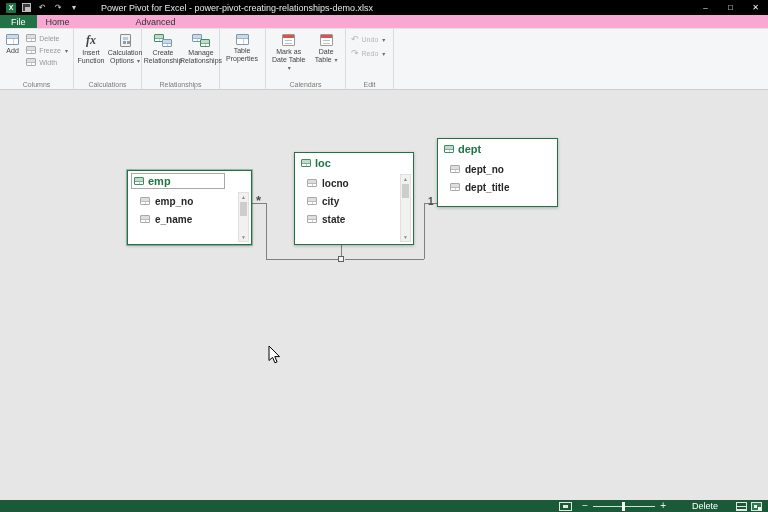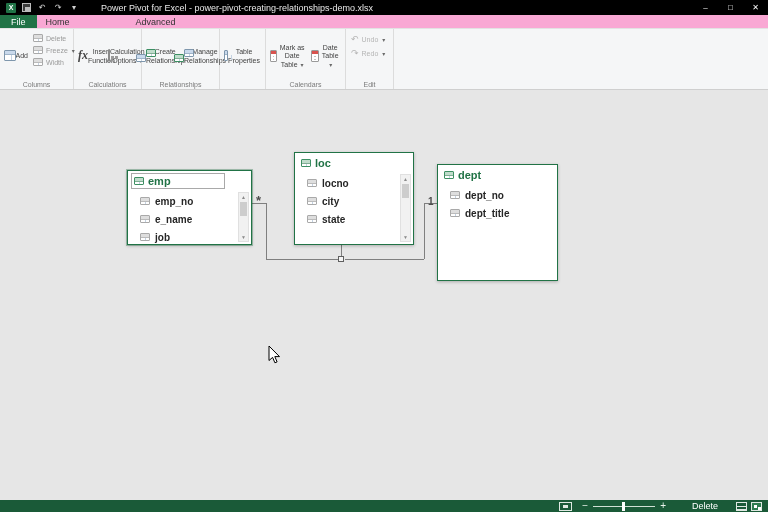--- a/index.html
+++ b/index.html
@@ -21,21 +21,21 @@
   .tabrow { height:14px; background:#f9a8d4; display:flex; align-items:stretch; border-bottom:1px solid #e3e3e3; flex:0 0 auto; }
   .rtab { padding:0 9px; font-size:9px; color:#333; display:flex; align-items:center; }
   .rtab.file { background:#217346; color:#fff; padding:0 11px; }
   .rtab.active { background:#fff; border:1px solid #d4d4d4; border-bottom:none; color:#217346;margin-top:48px; }
 
   
   .ribbon { height:61px; background:#f5f6f7; border-bottom:1px solid #cfcfcf; display:flex; align-items:stretch; flex:0 0 auto; }
   .rgroup { position:relative; border-right:1px solid #dcdcdc; padding:2px 3px 11px 3px; display:flex; align-items:flex-start; gap:2px; }
   .rgroup-label { position:absolute; left:0; right:0; bottom:1px; text-align:center; font-size:7px; color:#7a7a7a; }
   .rbtn { cursor:default; border:1px solid transparent; border-radius:2px; }
-  .big { width:36px; min-height:47px; display:flex; flex-direction:row; align-items:center; padding-top:2px; text-align:center; }
+  .big { width:36px; min-height:47px; display:flex; flex-direction:column; align-items:center; padding-top:2px; text-align:center; }
   .big .lbl { font-size:7px; line-height:1.15; color:#3f3f3f; margin-top:2px; }
   .smallcol { display:flex; flex-direction:column; gap:2px; padding-top:2px; }
   .sbtn { display:flex; align-items:center; gap:3px; font-size:7px; color:#9a9a9a; padding:1px 2px; }
   .caret { font-size:6px; color:#6a6a6a; margin-left:1px; }
   .disabled .lbl, .disabled { color:#b5b5b5 !important; }
 
   
   .icon-grid { width:13px; height:11px; border:1px solid #7f97ad; border-radius:1px; background:#fff; position:relative; display:inline-block; }
   .icon-grid::before { content:""; position:absolute; left:0; right:0; top:0; height:3px; background:#c9d9ec; border-bottom:1px solid #9fb4c9; }
   .icon-grid::after { content:""; position:absolute; top:4px; bottom:0; left:6px; width:1px; background:#c4d2e2; }
@@ -240,24 +240,20 @@
       </div>
       <div class="dt-fields">
         <div class="dt-field">
           <span class="icon-grid mini gray"></span>
           <span>emp_no</span>
         </div>
         <div class="dt-field">
           <span class="icon-grid mini gray"></span>
           <span>e_name</span>
         </div>
-        <div class="dt-field">
-          <span class="icon-grid mini gray"></span>
-          <span>job</span>
-        </div>
       </div>
       <div class="dt-scroll">
         <span class="sc-arrow">▲</span>
         <span class="sc-track">
             <span class="sc-thumb"></span>
           </span>
         <span class="sc-arrow">▼</span>
       </div>
     </div>
 
@@ -282,21 +278,21 @@
       </div>
       <div class="dt-scroll">
         <span class="sc-arrow">▲</span>
         <span class="sc-track">
             <span class="sc-thumb"></span>
           </span>
         <span class="sc-arrow">▼</span>
       </div>
     </div>
 
-    <div class="dtable" style="left:437px;top:74px;width:121px;height:117px">
+    <div class="dtable" style="left:437px;top:48px;width:121px;height:69px">
       <div class="dt-header">
         <span class="icon-grid mini green"></span>
         <span class="dt-name">dept</span>
       </div>
       <div class="dt-fields">
         <div class="dt-field">
           <span class="icon-grid mini gray"></span>
           <span>dept_no</span>
         </div>
         <div class="dt-field">

